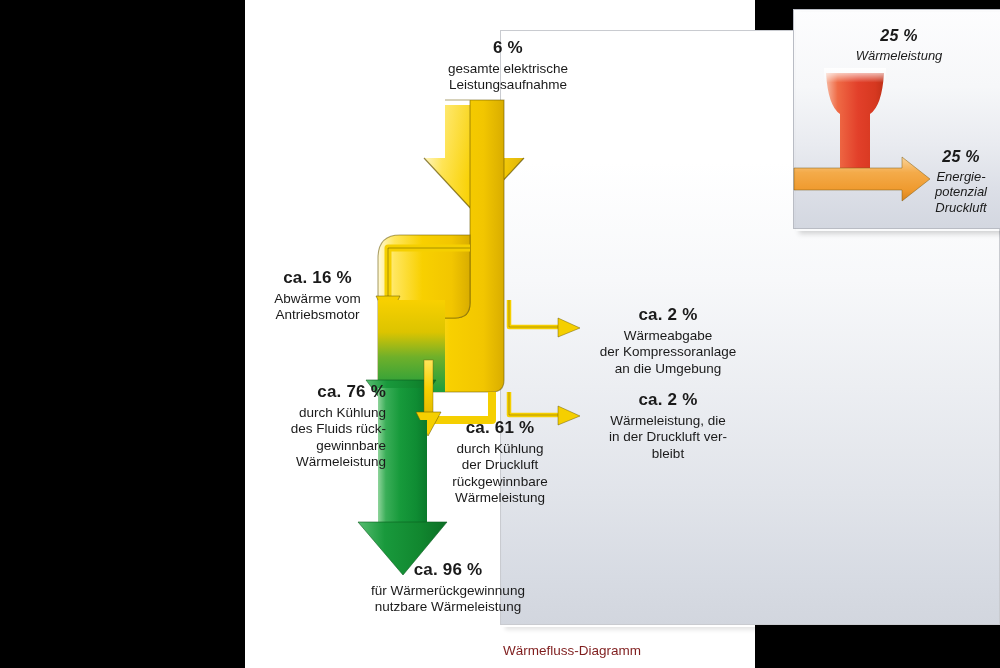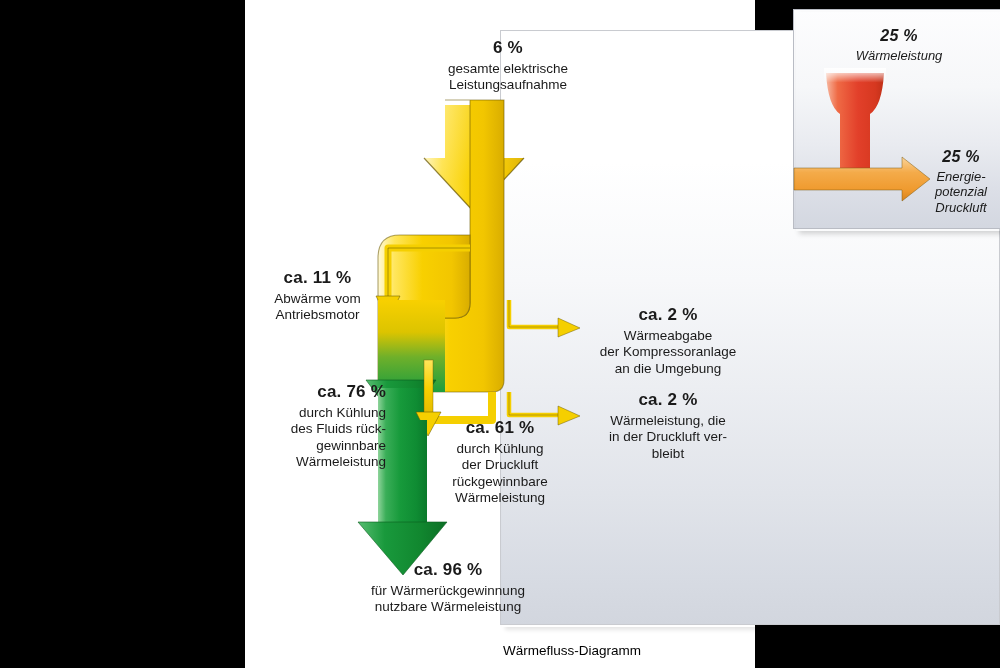--- a/index.html
+++ b/index.html
@@ -36,21 +36,21 @@
   }
 
   .lbl{position:absolute;color:#1a1a1a;line-height:1.22;}
   .lbl .pct{font-weight:bold;font-size:17px;letter-spacing:.2px;display:block;margin-bottom:2px;white-space:nowrap;}
   .lbl .desc{font-size:13.5px;display:block;white-space:pre-line;}
   .c{text-align:center;}
 
   .inset-lbl .pct{font-size:16px;}
   .inset-lbl .desc{font-size:13px;}
 
-  #caption{position:absolute;left:258px;top:643px;font-size:13.5px;color:#000000;}
+  #caption{position:absolute;left:258px;top:643px;font-size:13.5px;color:#7f1d1d;}
 
   svg{position:absolute;left:0;top:0;overflow:visible;}
 </style>
 </head>
 <body>
 
 <div id="stage">
   <div id="page">
 
     <div id="panel"></div>
@@ -164,21 +164,21 @@
       </g>
     </svg>
 
     <div class="lbl c" style="left:163px;top:38px;width:200px;">
       <span class="pct">6 %</span>
       <span class="desc">gesamte elektrische
 Leistungsaufnahme</span>
     </div>
 
     <div class="lbl c" style="left:5px;top:268px;width:135px;">
-      <span class="pct">ca. 11 %</span>
+      <span class="pct">ca. 16 %</span>
       <span class="desc">Abwärme vom
 Antriebsmotor</span>
     </div>
 
     <div class="lbl c" style="left:1px;top:382px;width:140px;text-align:right;">
       <span class="pct">ca. 76 %</span>
       <span class="desc">durch Kühlung
 des Fluids rück-
 gewinnbare
 Wärmeleistung</span>

